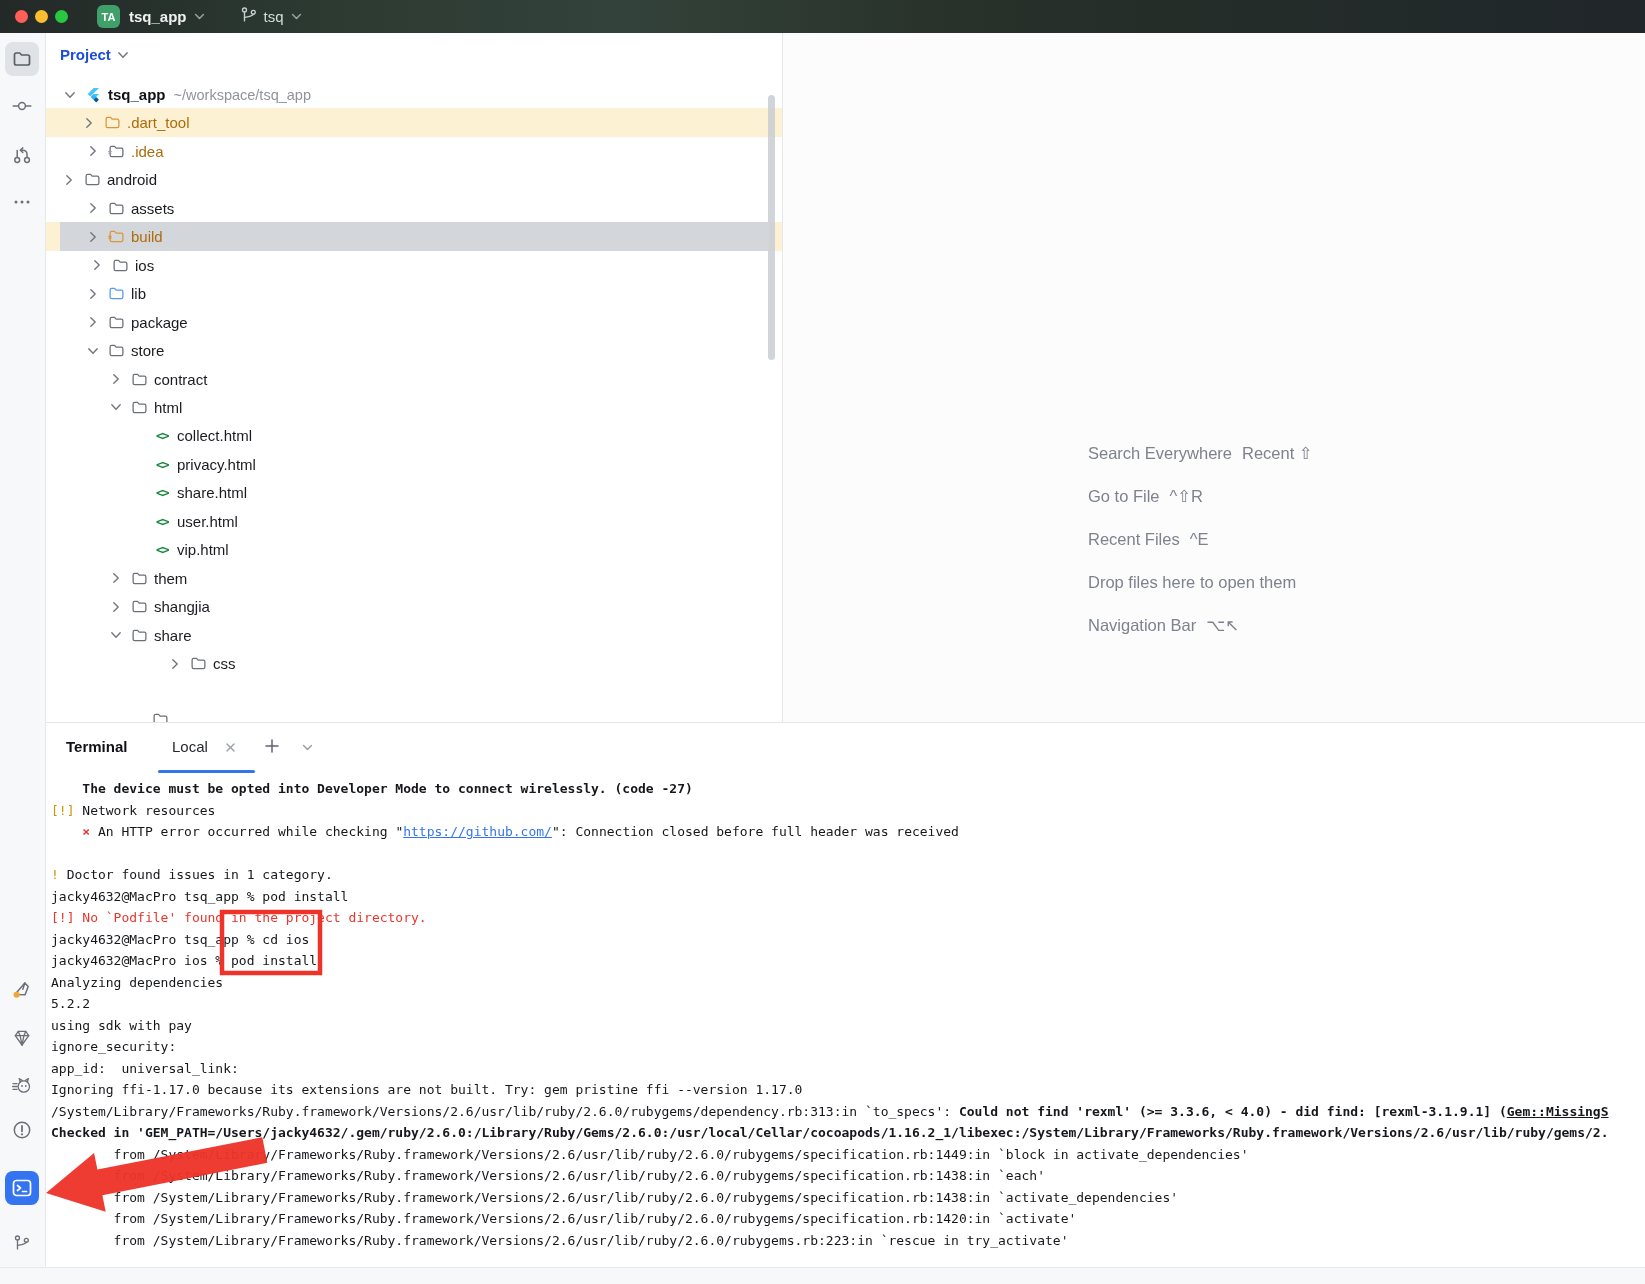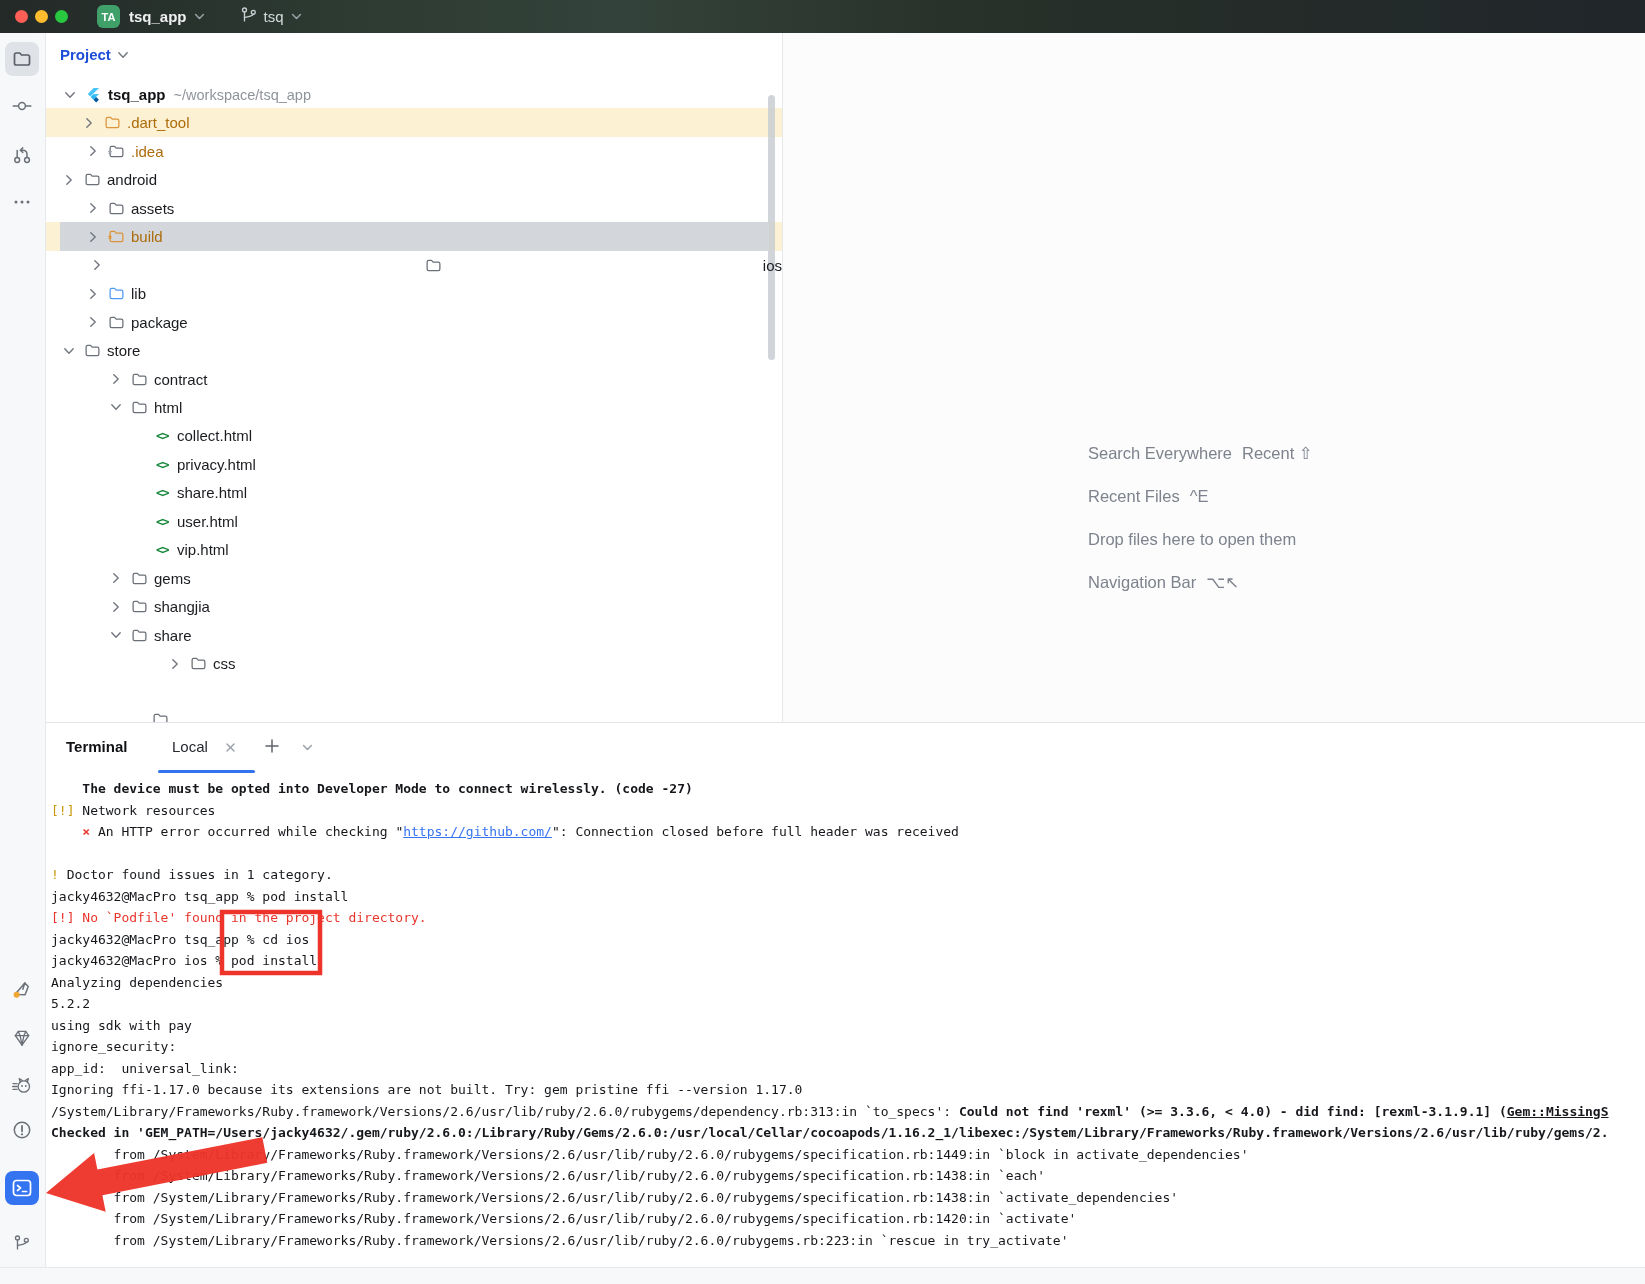--- a/index.html
+++ b/index.html
@@ -308,21 +308,21 @@
             </svg>
           </span>
           <span class="iconbox">
             <svg width="17" height="17" viewBox="0 0 20 20" fill="none" stroke="#dd953c" stroke-width="1.5" stroke-linecap="round" stroke-linejoin="round">
               <path d="M2.5 5.8c0-1 .8-1.8 1.8-1.8h3.4l1.9 2h6.1c1 0 1.8.8 1.8 1.8v6.4c0 1-.8 1.8-1.8 1.8H4.3c-1 0-1.8-.8-1.8-1.8z"></path>
               <text x="0" y="18" font-size="12" font-weight="bold" fill="#dd953c" stroke="none">*</text>
             </svg>
           </span>
           <span class="tlabel orange">build</span>
         </div>
-        <div class="row" style="top: 217.7px; padding-left: 44px; justify-content: space-between;">
+        <div class="row" style="top: 217.7px; padding-left: 44px;">
           <span class="chevbox">
             <svg width="14" height="14" viewBox="0 0 14 14" fill="none" stroke="#70757e" stroke-width="1.4" stroke-linecap="round" stroke-linejoin="round">
               <polyline points="4.8,2.8 9.2,7 4.8,11.2"></polyline>
             </svg>
           </span>
           <span class="iconbox">
             <svg width="17" height="17" viewBox="0 0 20 20" fill="none" stroke="#6b7078" stroke-width="1.5" stroke-linecap="round" stroke-linejoin="round">
               <path d="M2.5 5.8c0-1 .8-1.8 1.8-1.8h3.4l1.9 2h6.1c1 0 1.8.8 1.8 1.8v6.4c0 1-.8 1.8-1.8 1.8H4.3c-1 0-1.8-.8-1.8-1.8z"></path>
             </svg>
           </span>
@@ -347,21 +347,21 @@
               <polyline points="4.8,2.8 9.2,7 4.8,11.2"></polyline>
             </svg>
           </span>
           <span class="iconbox">
             <svg width="17" height="17" viewBox="0 0 20 20" fill="none" stroke="#6b7078" stroke-width="1.5" stroke-linecap="round" stroke-linejoin="round">
               <path d="M2.5 5.8c0-1 .8-1.8 1.8-1.8h3.4l1.9 2h6.1c1 0 1.8.8 1.8 1.8v6.4c0 1-.8 1.8-1.8 1.8H4.3c-1 0-1.8-.8-1.8-1.8z"></path>
             </svg>
           </span>
           <span class="tlabel">package</span>
         </div>
-        <div class="row" style="top: 303.05px; padding-left: 16px;">
+        <div class="row" style="top: 303.05px; padding-left: 40px;">
           <span class="chevbox">
             <svg width="14" height="14" viewBox="0 0 14 14" fill="none" stroke="#70757e" stroke-width="1.4" stroke-linecap="round" stroke-linejoin="round">
               <polyline points="2.8,4.8 7,9.2 11.2,4.8"></polyline>
             </svg>
           </span>
           <span class="iconbox">
             <svg width="17" height="17" viewBox="0 0 20 20" fill="none" stroke="#6b7078" stroke-width="1.5" stroke-linecap="round" stroke-linejoin="round">
               <path d="M2.5 5.8c0-1 .8-1.8 1.8-1.8h3.4l1.9 2h6.1c1 0 1.8.8 1.8 1.8v6.4c0 1-.8 1.8-1.8 1.8H4.3c-1 0-1.8-.8-1.8-1.8z"></path>
             </svg>
           </span>
@@ -432,21 +432,21 @@
           <span class="chevbox">
             <svg width="14" height="14" viewBox="0 0 14 14" fill="none" stroke="#70757e" stroke-width="1.4" stroke-linecap="round" stroke-linejoin="round">
               <polyline points="4.8,2.8 9.2,7 4.8,11.2"></polyline>
             </svg>
           </span>
           <span class="iconbox">
             <svg width="17" height="17" viewBox="0 0 20 20" fill="none" stroke="#6b7078" stroke-width="1.5" stroke-linecap="round" stroke-linejoin="round">
               <path d="M2.5 5.8c0-1 .8-1.8 1.8-1.8h3.4l1.9 2h6.1c1 0 1.8.8 1.8 1.8v6.4c0 1-.8 1.8-1.8 1.8H4.3c-1 0-1.8-.8-1.8-1.8z"></path>
             </svg>
           </span>
-          <span class="tlabel">gems</span>
+          <span class="tlabel">them</span>
         </div>
         <div class="row" style="top: 559.1px; padding-left: 63px;">
           <span class="chevbox">
             <svg width="14" height="14" viewBox="0 0 14 14" fill="none" stroke="#70757e" stroke-width="1.4" stroke-linecap="round" stroke-linejoin="round">
               <polyline points="4.8,2.8 9.2,7 4.8,11.2"></polyline>
             </svg>
           </span>
           <span class="iconbox">
             <svg width="17" height="17" viewBox="0 0 20 20" fill="none" stroke="#6b7078" stroke-width="1.5" stroke-linecap="round" stroke-linejoin="round">
               <path d="M2.5 5.8c0-1 .8-1.8 1.8-1.8h3.4l1.9 2h6.1c1 0 1.8.8 1.8 1.8v6.4c0 1-.8 1.8-1.8 1.8H4.3c-1 0-1.8-.8-1.8-1.8z"></path>
@@ -484,20 +484,21 @@
     <div class="partial-ic" id="partial-folder"><svg width="17" height="17" viewBox="0 0 20 20" fill="none" stroke="#6b7078" stroke-width="1.5" stroke-linecap="round" stroke-linejoin="round">
           <path d="M2.5 5.8c0-1 .8-1.8 1.8-1.8h3.4l1.9 2h6.1c1 0 1.8.8 1.8 1.8v6.4c0 1-.8 1.8-1.8 1.8H4.3c-1 0-1.8-.8-1.8-1.8z"></path>
         </svg></div>
     <div class="pscroll"></div>
   </div>
   <div class="vdivider"></div>
 
   <div class="editor">
     <div class="hints" id="hints-host">
         <div class="hint"><span>Search Everywhere</span><span class="keys">Recent ⇧</span></div>
+        <div class="hint"><span>Go to File</span><span class="keys">^⇧R</span></div>
         <div class="hint"><span>Recent Files</span><span class="keys">^E</span></div>
         <div class="hint"><span>Drop files here to open them</span></div>
         <div class="hint"><span>Navigation Bar</span><span class="keys">⌥↖</span></div>
       </div>
   </div>
 
   <div class="terminal">
     <span class="term-title">Terminal</span>
     <span class="term-tab-label">Local</span>
     <span class="tab-close" id="tab-close">

